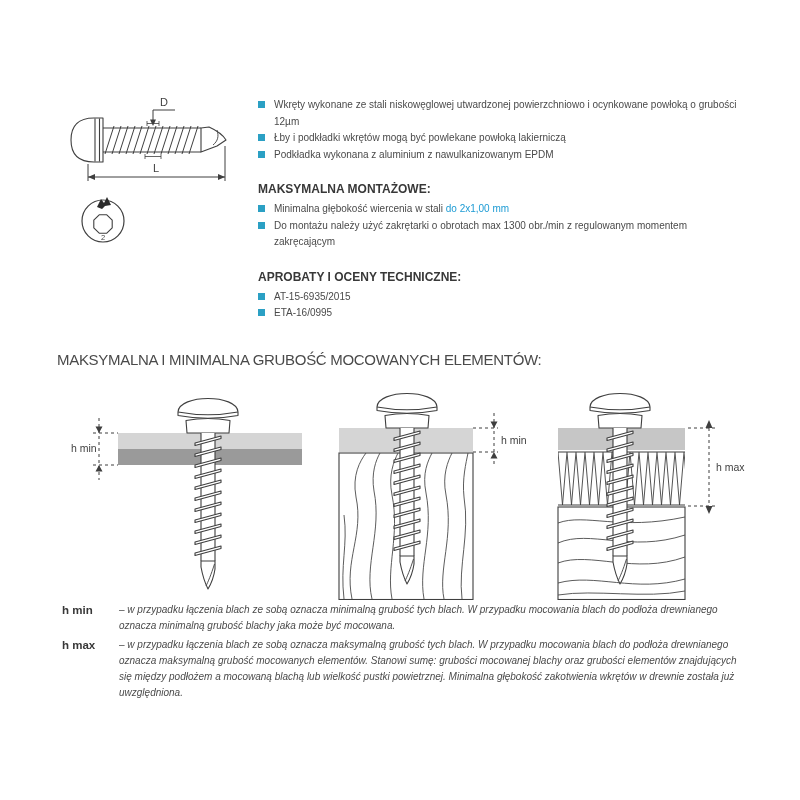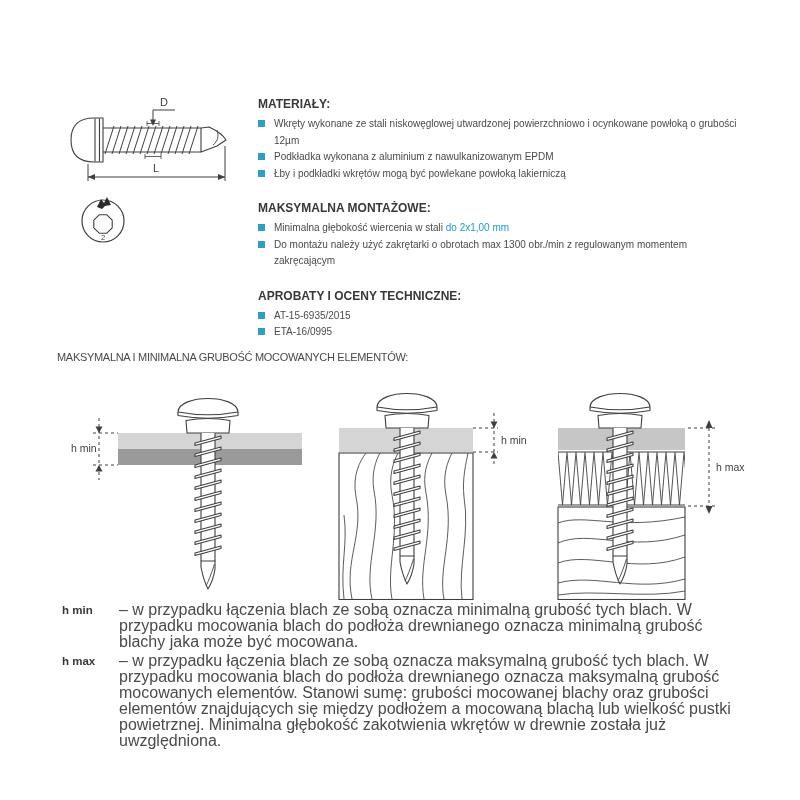--- a/index.html
+++ b/index.html
@@ -17,33 +17,33 @@
   ul.bullets{list-style:none;margin:0 0 19px 0;padding:0;}
   ul.bullets li{
     display:flex;gap:9px;font-size:10px;line-height:16.5px;color:#4a4a4a;
   }
   .bullet{
     width:7px;height:7px;background:#2ba0c4;flex-shrink:0;margin-top:4px;display:inline-block;
   }
   .hl{color:#1d9bd4;font-weight:normal;}
   
   .thickness-title{
-    position:absolute;left:57px;top:351px;margin:0;font-size:11px;font-weight:400;
+    position:absolute;left:57px;top:351px;margin:0;font-size:15px;font-weight:400;
     color:#4a4a4a;letter-spacing:-0.3px;white-space:nowrap;
   }
   
   .diag1{position:absolute;left:60px;top:385px;}
   .diag2{position:absolute;left:320px;top:385px;}
   .diag3{position:absolute;left:535px;top:385px;}
   svg text{font-family:"Liberation Sans",sans-serif;fill:#3f3f3f;}
   
   .defs-block{position:absolute;left:62px;top:602px;width:686px;}
   .def-row{display:flex;margin-bottom:3px;}
   .def-term{width:57px;flex-shrink:0;font-size:11.5px;font-weight:bold;color:#383838;line-height:16px;}
-  .def-text{font-size:16px;line-height:16px;color:#4a4a4a;}
+  .def-text{font-size:10px;line-height:16px;color:#4a4a4a;font-style:italic;}
   .hidden-defs{position:absolute;width:0;height:0;}
 </style>
 </head>
 <body>
 
 <div class="page">
 
   <svg class="hidden-defs" aria-hidden="true">
     <defs>
       <g id="vscrew" fill="#ffffff" stroke="#3f3f3f" stroke-width="1.1" stroke-linejoin="round">
@@ -101,33 +101,32 @@
         <path d="M39 117 L43 109 L46 113 L49 107 L53 115 L47 116 L44 119 Z" fill="#2b2b2b" stroke="none"></path>
       </g>
     </g>
     <text x="106" y="16" font-size="11" text-anchor="middle">D</text>
     <text x="98" y="82" font-size="11" text-anchor="middle">L</text>
     <text x="45" y="150" font-size="7.5" text-anchor="middle">2</text>
   </svg>
 
   <div class="text-col">
 
-    <h3 class="sec-heading">MATERIAŁY:</h3>
     <ul class="bullets">
       <li>
         <span class="bullet"></span>
         <span>Wkręty wykonane ze stali niskowęglowej utwardzonej powierzchniowo i ocynkowane powłoką o grubości 12µm</span>
       </li>
       <li>
         <span class="bullet"></span>
+        <span>Łby i podkładki wkrętów mogą być powlekane powłoką lakierniczą</span>
+      </li>
+      <li>
+        <span class="bullet"></span>
         <span>Podkładka wykonana z aluminium z nawulkanizowanym EPDM</span>
-      </li>
-      <li>
-        <span class="bullet"></span>
-        <span>Łby i podkładki wkrętów mogą być powlekane powłoką lakierniczą</span>
       </li>
     </ul>
 
     <h3 class="sec-heading">MAKSYMALNA MONTAŻOWE:</h3>
     <ul class="bullets">
       <li>
         <span class="bullet"></span>
         <span><span>Minimalna głębokość wiercenia w stali </span><span class="hl">do 2x1,00 mm</span></span>
       </li>
       <li>

